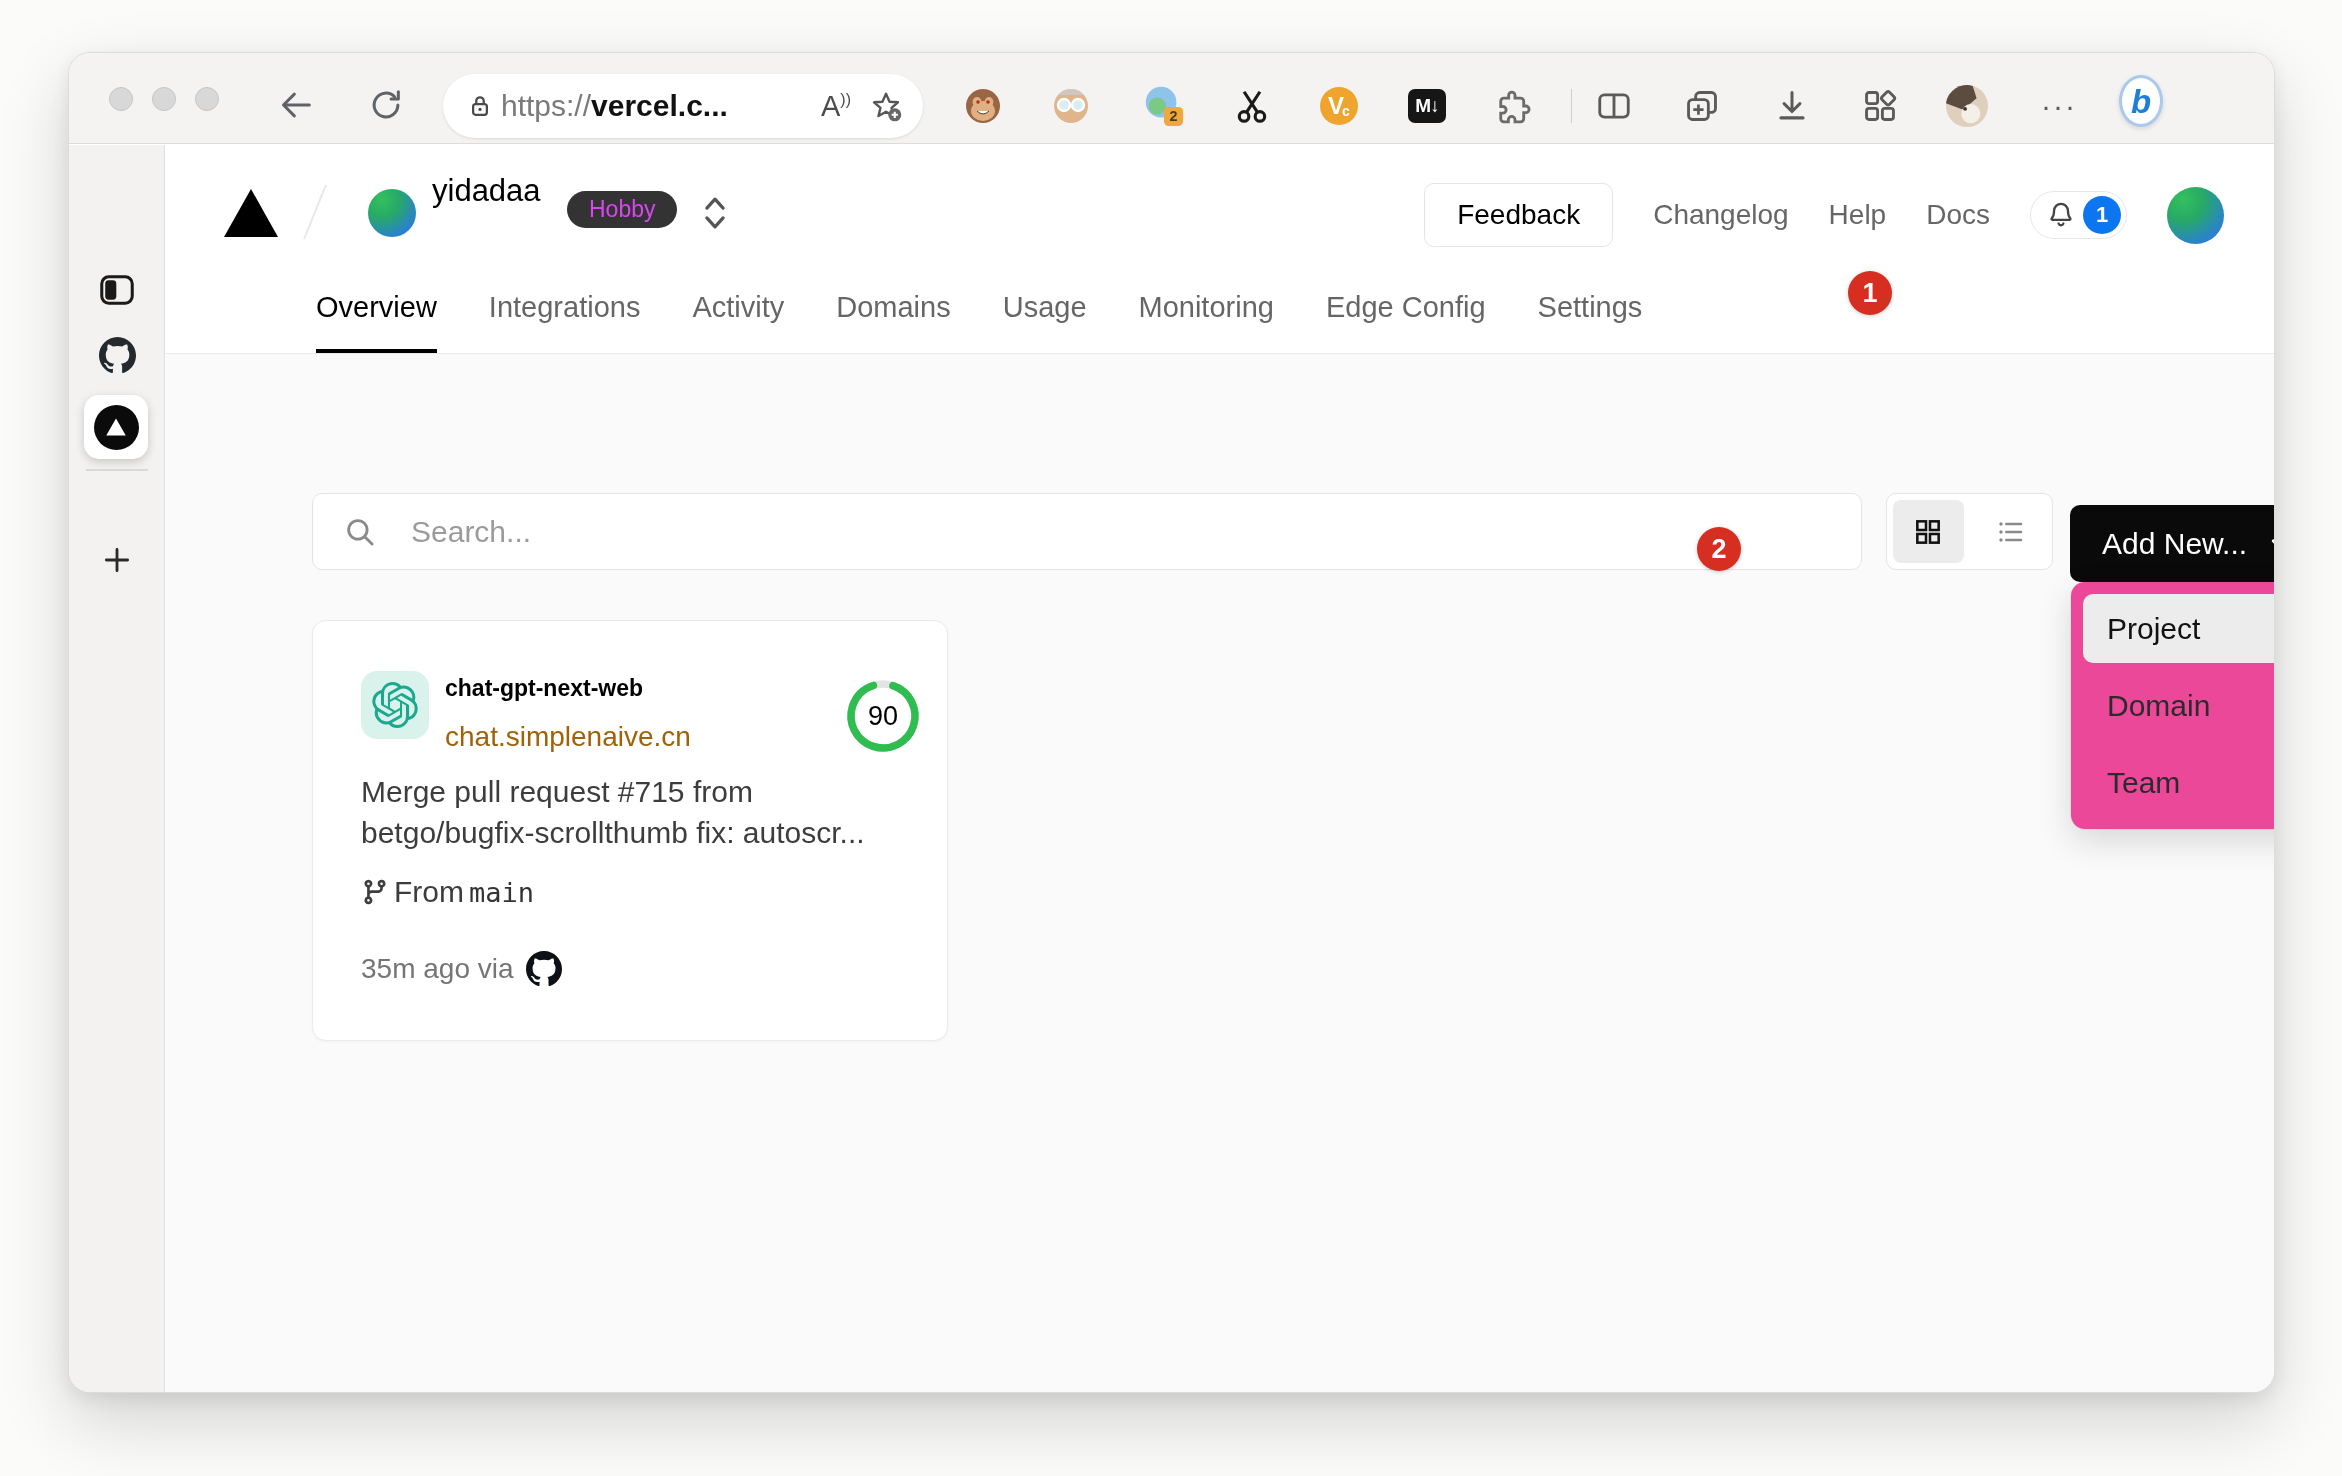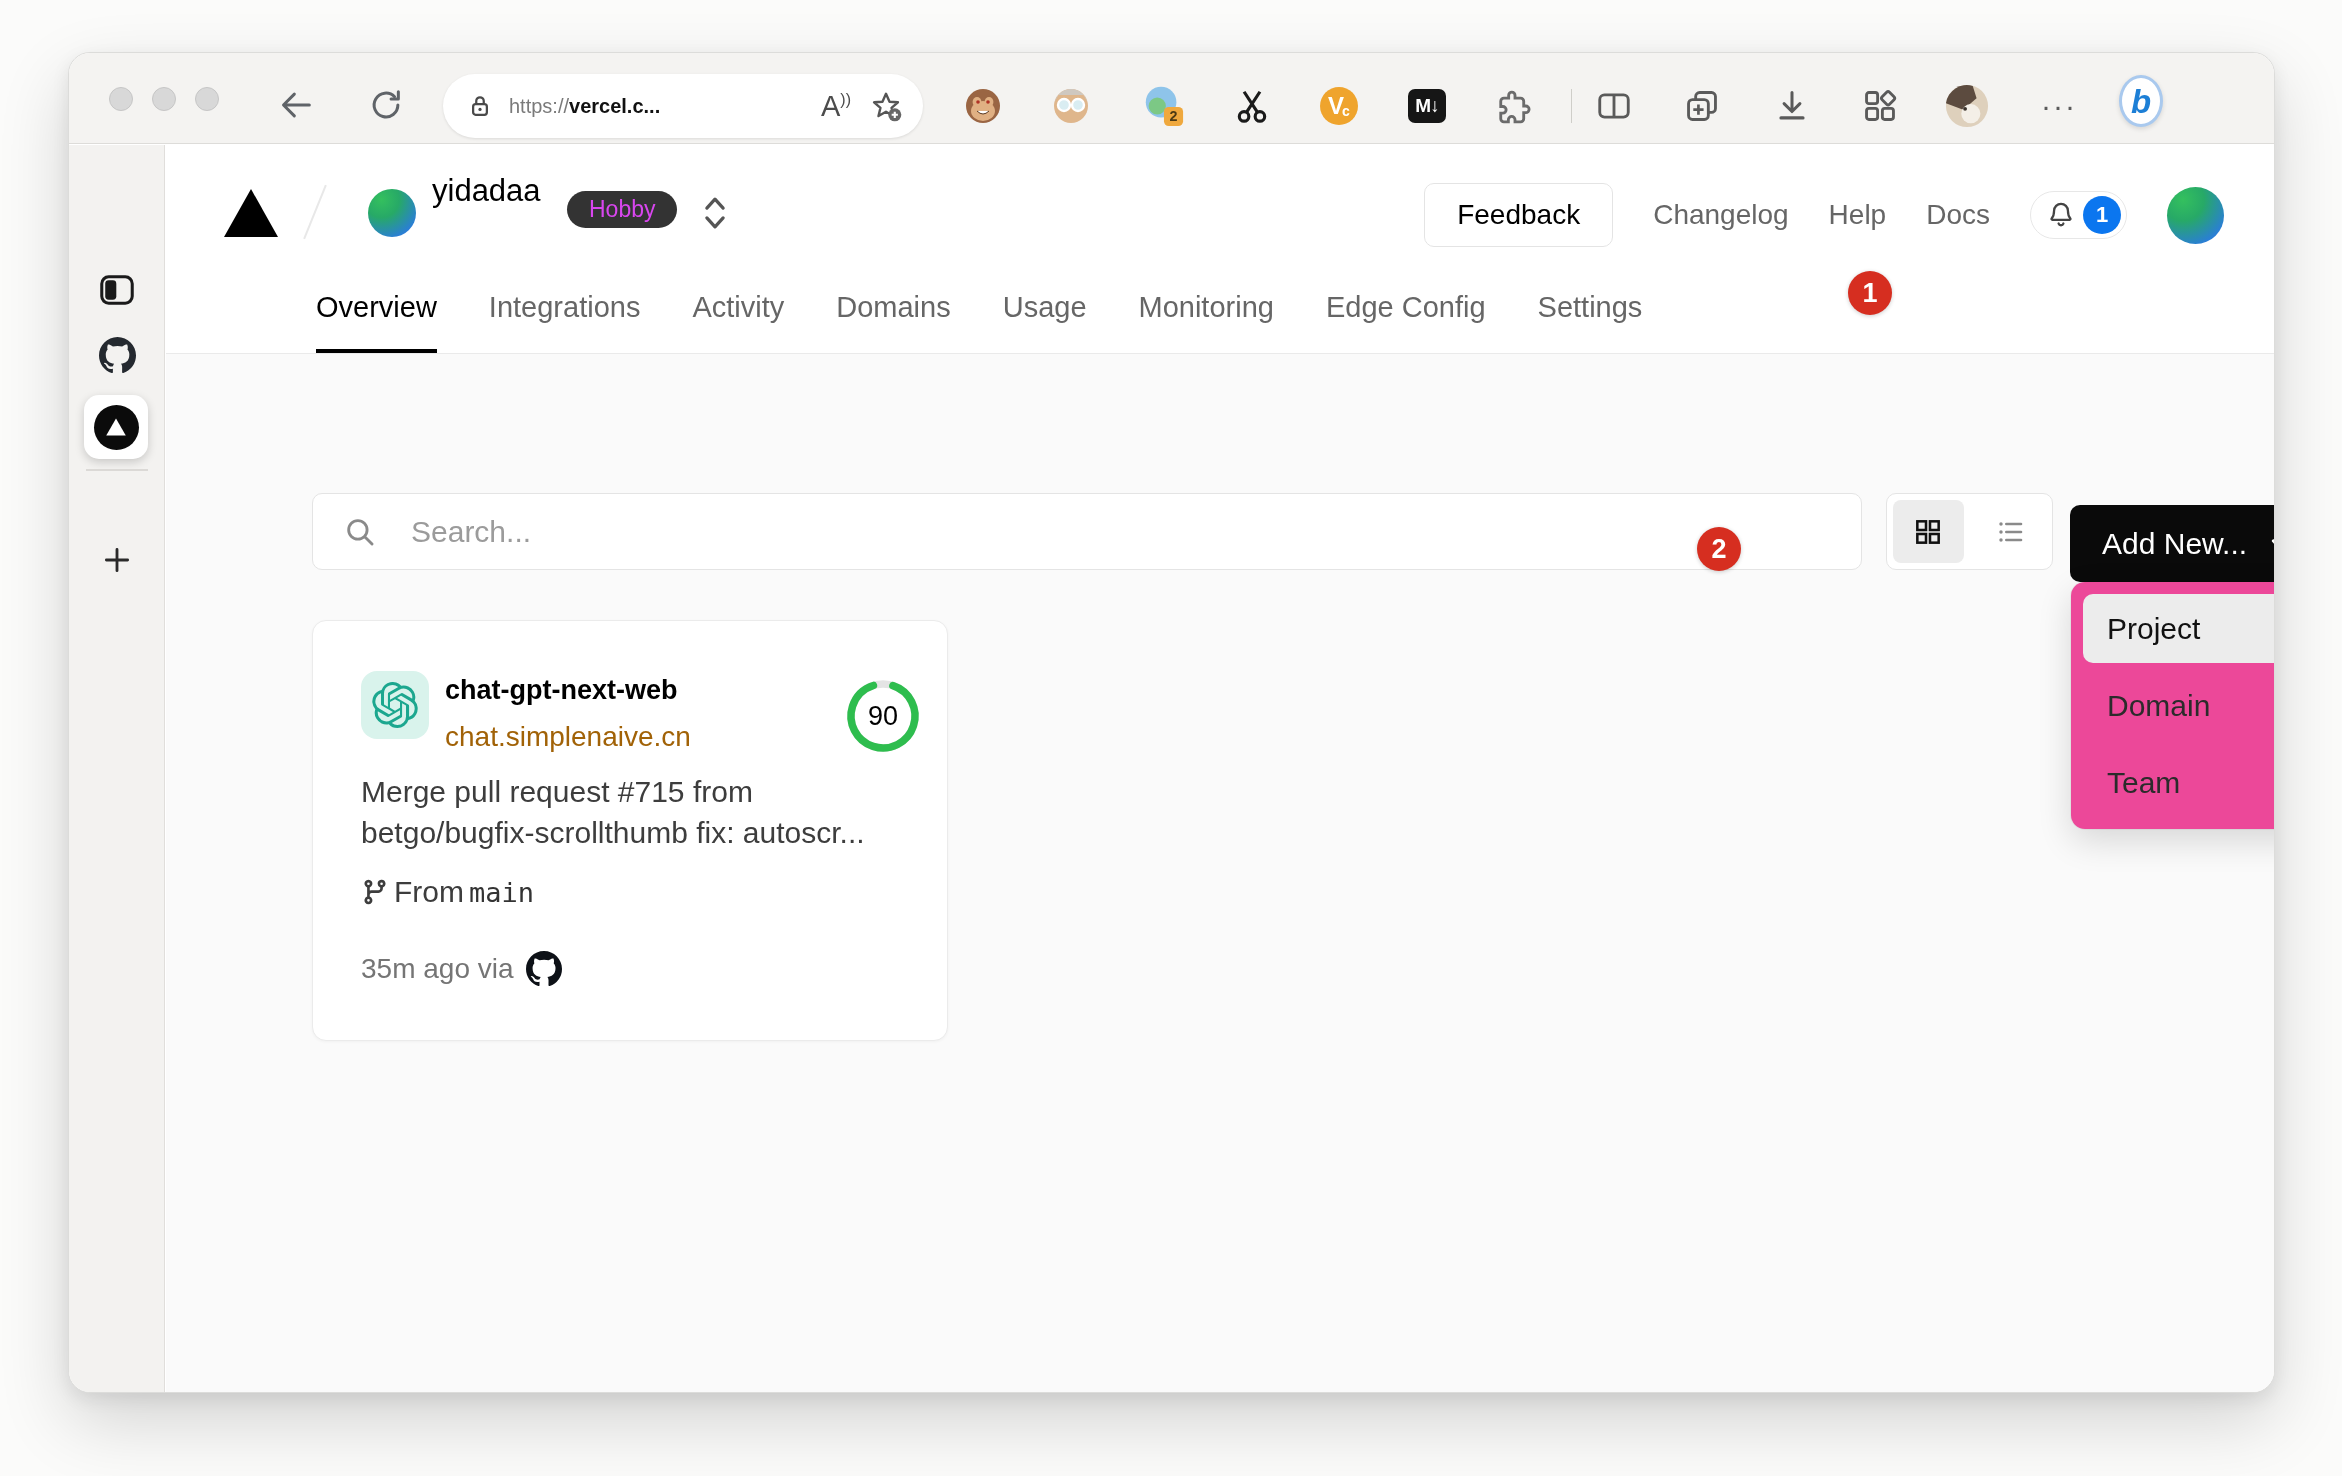--- a/index.html
+++ b/index.html
@@ -11,21 +11,21 @@
   .window { position:absolute; left:68px; top:52px; width:2207px; height:1341px;
     background:#fff; border-radius:22px; border:1px solid #dcdcda;
     box-shadow:0 28px 70px rgba(0,0,0,.16), 0 6px 18px rgba(0,0,0,.08); overflow:hidden; }
 
   
   .chrome { position:absolute; left:0; top:0; width:100%; height:91px; background:#f4f3f1; border-bottom:1px solid #dddcd9; }
   .light { position:absolute; top:34px; width:24px; height:24px; border-radius:50%; background:#d8d8d8; border:1px solid #c6c6c6; }
   .navbtn { position:absolute; top:30px; width:44px; height:44px; display:flex; align-items:center; justify-content:center; background:none; border:none; cursor:pointer; }
   .urlpill { position:absolute; left:374px; top:21px; width:480px; height:64px; background:#fff; border-radius:32px;
     box-shadow:0 1px 3px rgba(0,0,0,.10); display:flex; align-items:center; padding:0 20px 0 22px; }
-  .urltext { font-size:20px; color:#1b1b1b; white-space:nowrap; margin-left:14px; flex:1; }
+  .urltext { font-size:30px; color:#1b1b1b; white-space:nowrap; margin-left:6px; flex:1; }
   .urltext .scheme { color:#7a7a7a; font-weight:400; }
   .urltext .host { color:#111; font-weight:700; }
   .read-aloud { font-size:29px; color:#4c4c4c; margin-right:18px; }
   .read-aloud sup { font-size:16px; color:#4c4c4c; }
   .ext { position:absolute; top:31px; width:44px; height:44px; display:flex; align-items:center; justify-content:center; cursor:pointer; }
   .ext-divider { position:absolute; top:36px; width:1px; height:34px; background:#cfcec9; }
   .mdbadge { width:38px; height:34px; background:#161616; color:#fff; border-radius:7px; font-size:19px; font-weight:700; display:flex; align-items:center; justify-content:center; letter-spacing:-1px; }
   .vcbadge { width:38px; height:38px; background:#efa42d; border-radius:50%; color:#fff; font-weight:700; font-size:24px; display:flex; align-items:center; justify-content:center; }
   .vcbadge small { font-size:14px; margin-top:10px; margin-left:-2px; }
   .morebtn { font-size:30px; color:#5a5a5a; letter-spacing:2px; }
@@ -79,21 +79,21 @@
   .dd-item { height:69px; border-radius:10px; display:flex; align-items:center; padding:0 24px; font-size:30px; color:#2b2b2b;
     cursor:pointer; margin-bottom:8px; }
   .dd-item:last-child { margin-bottom:0;text-align:center; }
   .dd-item.highlight { background:#ececec; color:#111; }
 
   
   .card { position:absolute; left:146px; top:475px; width:636px; height:421px; background:#fff; border:1px solid #ebebeb;
     border-radius:14px; box-shadow:0 1px 3px rgba(0,0,0,.04); cursor:pointer; }
   .logo-tile { position:absolute; left:48px; top:50px; width:68px; height:68px; background:#d9f3ec; border-radius:16px;
     display:flex; align-items:center; justify-content:center; }
-  .proj-name { position:absolute; left:132px; top:54px; font-size:27px; font-weight:700; color:#000; }
+  .proj-name { position:absolute; left:132px; top:54px; font-size:23px; font-weight:700; color:#000; }
   .proj-domain { position:absolute; left:132px; top:100px; font-size:28px; color:#a16207; }
   .ring-wrap { position:absolute; left:531px; top:56px; width:78px; height:78px; }
   .ring-score { position:absolute; inset:0; display:flex; align-items:center; justify-content:center; font-size:27px; color:#000; }
   .commit { position:absolute; left:48px; top:150px; width:540px; font-size:30px; line-height:41px; color:#3d3d3d; }
   .branchrow { position:absolute; left:48px; top:254px; display:flex; align-items:center; gap:5px; font-size:30px; color:#3d3d3d; }
   .branchrow code { font-family:"DejaVu Sans Mono", monospace; font-size:27px; color:#333; }
   .metarow { position:absolute; left:48px; top:330px; display:flex; align-items:center; gap:12px; font-size:28px; color:#757575; }
 
   
   .anno-circle { position:absolute; width:44px; height:44px; border-radius:50%; background:#d62e20; color:#fff;

